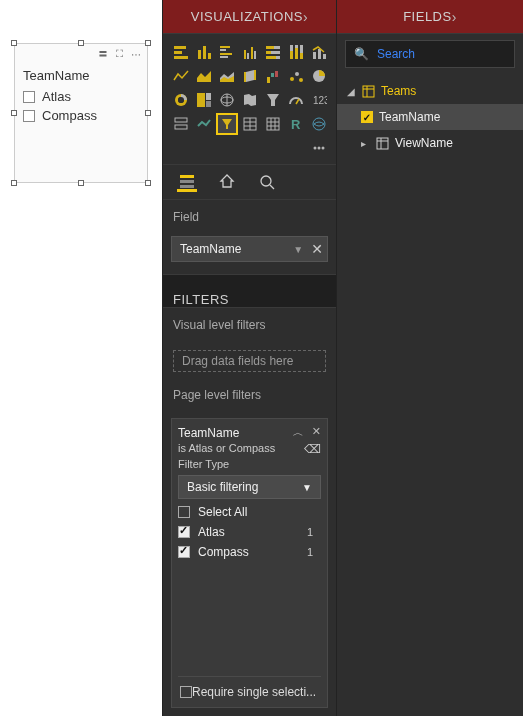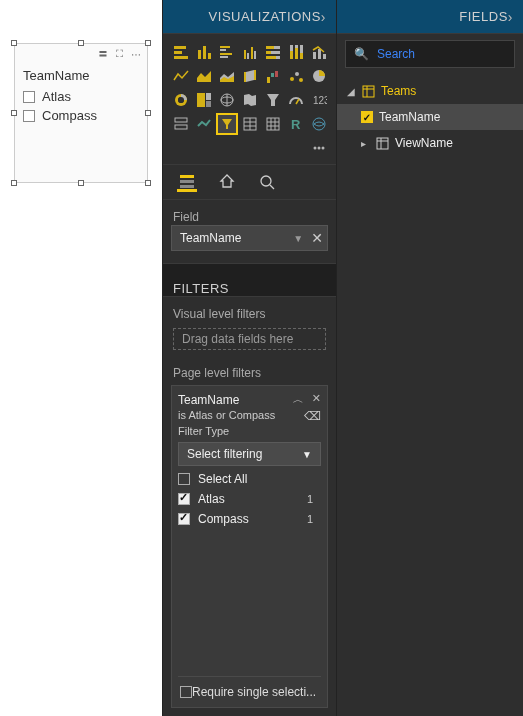--- a/index.html
+++ b/index.html
@@ -57,23 +57,23 @@
   .panel {
     background: #2e2e2e;
     color: #d0d0d0;
     display:flex; flex-direction:column;
     border-left:1px solid #222;
   }
   .viz-panel { width: 174px; }
   .fields-panel { width: 187px; }
   .panel-header {
     height:34px;
-    display:flex;align-items:center;justify-content:flex-end;
+    display:flex;align-items:center;justify-content:center;
     padding:0 10px;
-    background:#0c4a6e;
+    background:#7f1d1d;
     font-size:13px; letter-spacing:0.5px;
     border-bottom:1px solid #3a3a3a;
   }
   .chev{font-size:14px;color:#bbb;}
 
   .viz-gallery {
     display:grid;
     grid-template-columns: repeat(7, 20px);
     gap: 4px 3px;
     padding: 8px 6px 6px 8px;
@@ -87,21 +87,21 @@
   .viz-sel { outline:2px solid #f2c811; outline-offset:-1px; background:#444; }
 
   .format-row {
     height:36px;border-top:1px solid #3a3a3a;border-bottom:1px solid #3a3a3a;
     display:flex;align-items:center;gap:20px;padding:0 14px;
   }
   .fr-ico{width:20px;height:20px;display:flex;align-items:center;justify-content:center;cursor:pointer;}
   .fr-sel{border-bottom:3px solid #f2c811;}
 
   .small-label {
-    padding:10px 10px 1px 10px;color:#aaa;font-size:12px;
+    padding:10px 10px 12px 10px;color:#aaa;font-size:12px;
   }
   .field-well {
     margin:0 8px;height:26px;background:#444;border:1px solid #555;
     display:flex;align-items:center;padding:0 4px 0 8px;font-size:12px;color:#eee;
   }
   .field-well .caret{margin-left:auto;color:#999;font-size:10px;}
   .field-well .close{margin-left:8px;color:#ccc;font-size:14px;cursor:pointer;}
 
   .filters-header{
     background:#1f1f1f;height:34px;display:flex;align-items:flex-end;
@@ -441,21 +441,21 @@
           <span>︿</span>
           <span>✕</span>
         </span>
       </div>
       <div class="fc-sub">
         <span>is Atlas or Compass</span>
         <span class="er">⌫</span>
       </div>
       <div class="fc-label">Filter Type</div>
       <div class="fc-select">
-        <span>Select filtering</span>
+        <span>Basic filtering</span>
         <span class="dd">▼</span>
       </div>
 
       <div class="chk-row">
         <span class="chk"></span>
         <span>Select All</span>
       </div>
       <div class="chk-row">
         <span class="chk ck"></span>
         <span>Atlas</span>

